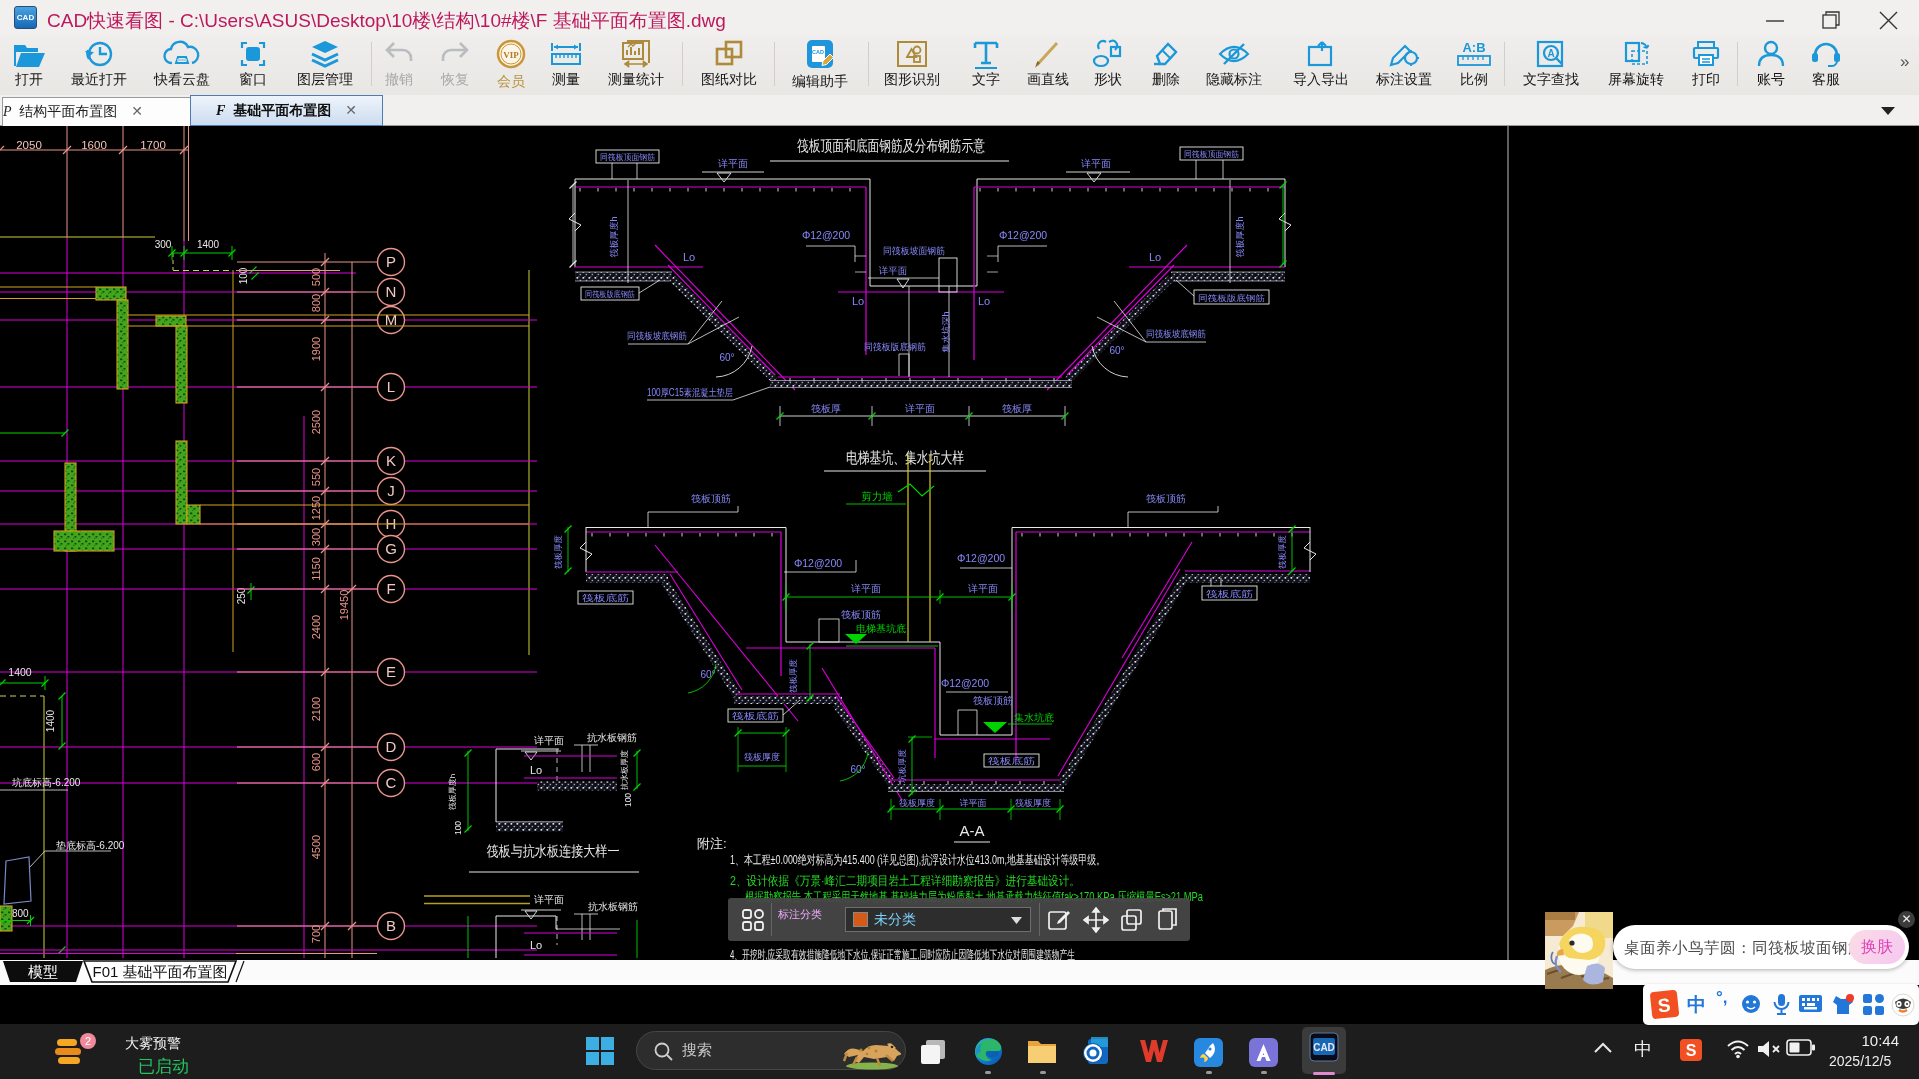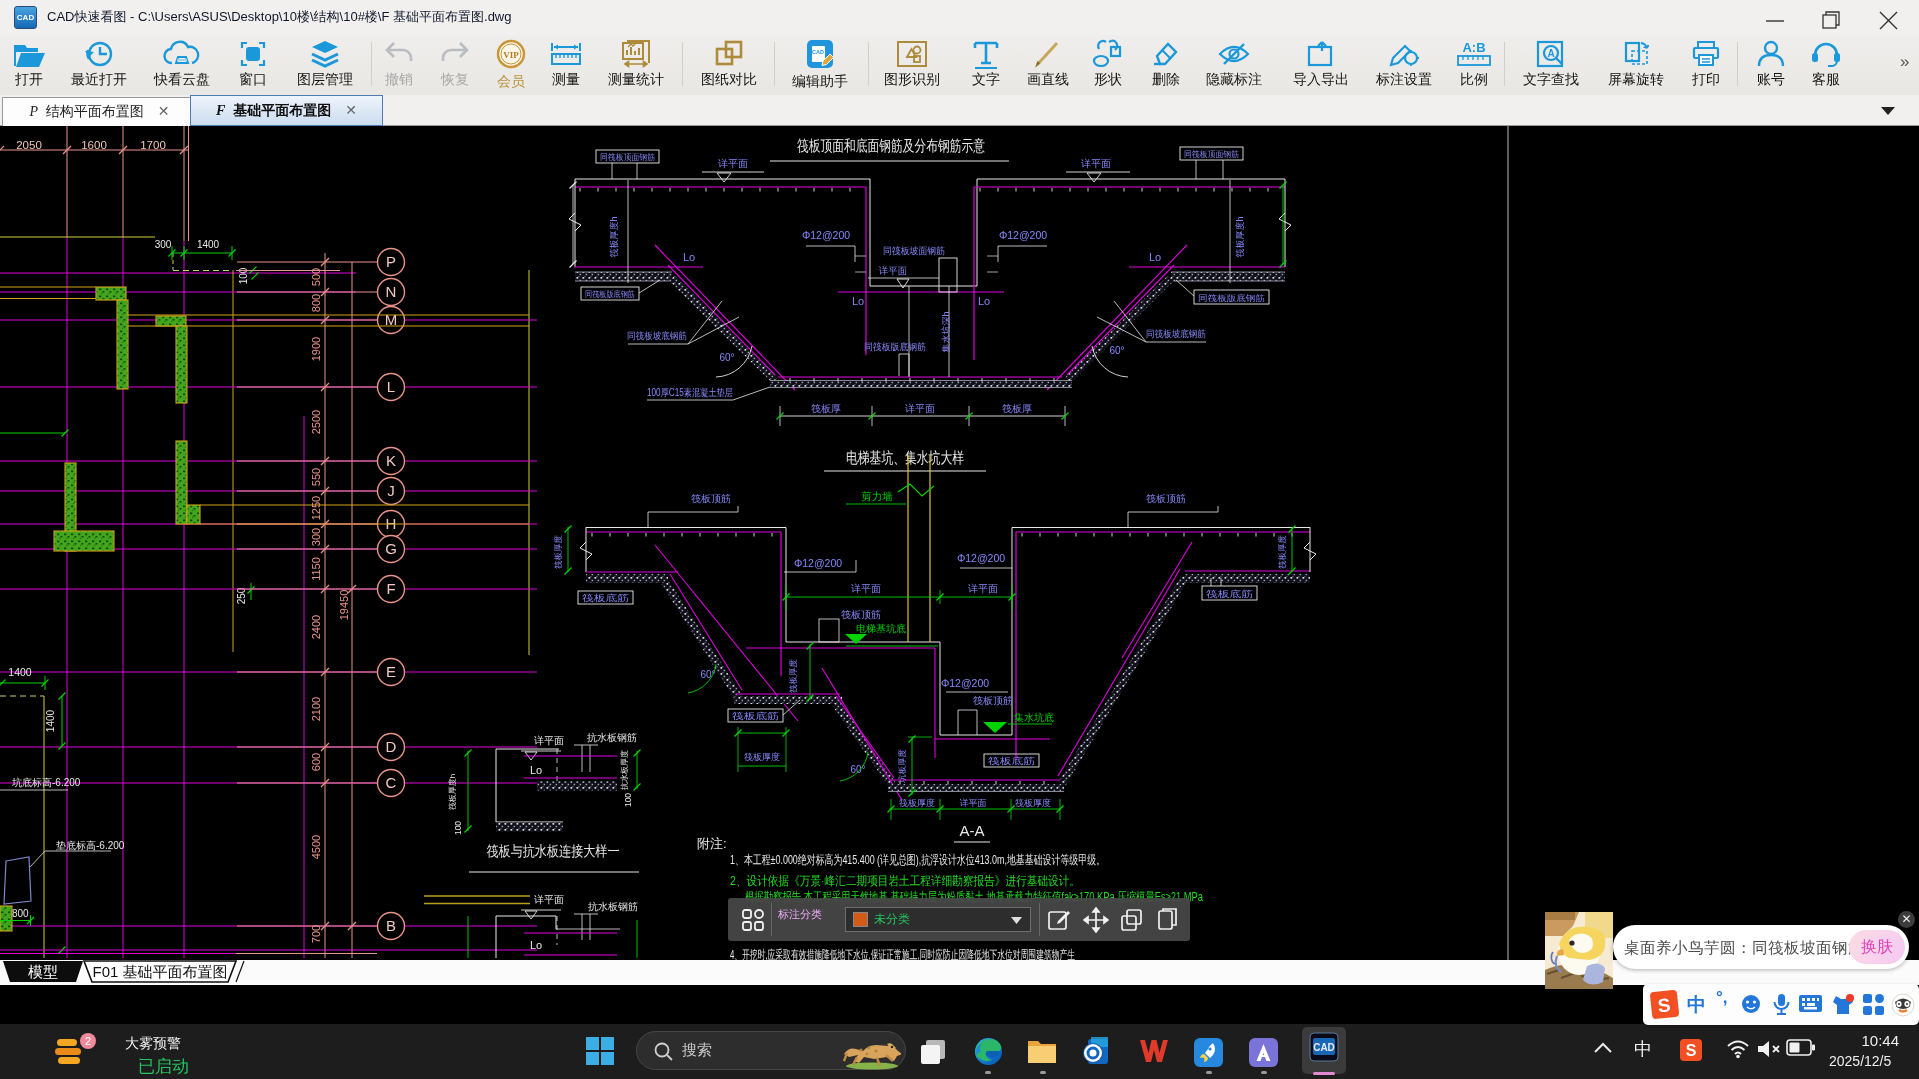--- a/index.html
+++ b/index.html
@@ -1,29 +1,29 @@
 <!DOCTYPE html>
 <html><head><meta charset="utf-8">
 <style>
 *{margin:0;padding:0;box-sizing:border-box}
 html,body{width:1919px;height:1079px;overflow:hidden;background:#000;font-family:"Liberation Sans",sans-serif}
 #app{position:absolute;left:0;top:0;width:1919px;height:1079px}
 #titlebar{position:absolute;left:0;top:0;width:1919px;height:35px;background:#f1f0ee}
-#titletext{position:absolute;left:47px;top:8px;font-size:13px;color:#0f172a}
+#titletext{position:absolute;left:47px;top:8px;font-size:19px;color:#be185d}
 #appico{position:absolute;left:14px;top:6px;width:23px;height:23px;background:linear-gradient(#4aa3e0,#1668b4);border:1px solid #2a4a78;border-radius:3px;color:#fff;font-size:8px;font-weight:bold;text-align:center;line-height:21px}
 .wbtn{position:absolute;top:0;width:46px;height:38px;color:#333}
 #toolbar{position:absolute;left:0;top:35px;width:1919px;height:60px;background:linear-gradient(#efeeec,#e9e7e4)}
 .ti{position:absolute;top:4px;width:96px;margin-left:-48px;text-align:center}
 .ti svg{display:block;margin:0 auto}
 .tl{font-size:14px;color:#141414;margin-top:2px;white-space:nowrap}
 .tl.gray{color:#a8a8a8}
 .tl.gold{color:#b8923c}
 .tdiv{position:absolute;top:7px;width:1px;height:44px;background:#d2cfca}
 #tabrow{position:absolute;left:0;top:95px;width:1919px;height:31px;background:#f1f0ee;border-bottom:1px solid #9a9a9a}
-#tab1{position:absolute;left:2px;top:2px;width:195px;height:40px;background:#fdfdfd;border:1px solid #9a9a9a;border-bottom:none;font-size:14px;color:#222;text-align:center;line-height:27px}
+#tab1{position:absolute;left:2px;top:2px;width:195px;height:40px;background:#fdfdfd;border:1px solid #9a9a9a;border-bottom:none;font-size:14px;color:#222;line-height:27px}
 #tab2{position:absolute;left:190px;top:0px;width:193px;height:31px;background:linear-gradient(#eef4fc,#ccdcef);border:1px solid #4e7cb2;font-size:14px;font-weight:bold;color:#111;text-align:center;line-height:29px}
 .tabx{color:#666;font-weight:normal;margin-left:14px}
 #canvas{position:absolute;left:0;top:126px;width:1919px;height:834px;background:#000}
 #sheetrow{position:absolute;left:0;top:960px;width:1919px;height:25px;background:#fbfbfb}
 #statusbar{position:absolute;left:0;top:985px;width:1919px;height:39px;background:#ebe9e5;border-top:1px solid #c8c5c0}
 #statusbar .sdiv{position:absolute;top:3px;width:1px;height:33px;background:#c5c2bd;box-shadow:1px 0 0 #fbfaf8}
 #xy{position:absolute;left:11px;top:12px;font-family:"Liberation Mono",monospace;font-size:14px;color:#222}
 #scaletxt{position:absolute;left:491px;top:11px;font-size:15px;color:#222}
 #taskbar{position:absolute;left:0;top:1024px;width:1919px;height:55px;background:#1e1d1e}
 .tray{position:absolute;color:#eee}
@@ -861,21 +861,21 @@
           <rect x="2" y="2" width="8" height="8" rx="2"></rect>
           <rect x="14" y="2" width="8" height="8" rx="4"></rect>
           <rect x="2" y="14" width="8" height="8" rx="2"></rect>
           <rect x="14" y="14" width="8" height="8" rx="2"></rect>
         </g>
       </svg>
   <div style="position:absolute;left:43px;top:5px;width:1px;height:33px;background:#666"></div>
   <div style="position:absolute;left:50px;top:9px;font-size:11px;color:#f0abfc">标注分类</div>
   <div id="annodd">
     <div style="position:absolute;left:7px;top:4px;width:15px;height:15px;background:#d35a17;border:1px solid #888"></div>
-    <div style="position:absolute;left:28px;top:3px;font-size:12px;color:#22c55e">未分类</div>
+    <div style="position:absolute;left:28px;top:3px;font-size:14px;color:#7dd3fc">未分类</div>
     <svg style="position:absolute;right:8px;top:9px" width="11" height="8">
           <path d="M0 0 h11 l-5.5 7z" fill="#ddd"></path>
         </svg>
   </div>
   <div style="position:absolute;left:311px;top:5px;width:1px;height:33px;background:#666"></div>
   <svg style="position:absolute;left:318px;top:9px" width="26" height="26" viewBox="0 0 26 26">
         <rect x="3" y="5" width="17" height="17" rx="2" fill="none" stroke="#f0f0f0" stroke-width="1.7"></rect>
         <path d="M12 14 L22 4 l2 2 -10 10 -3 1z" fill="#f0f0f0"></path>
       </svg>
   <svg style="position:absolute;left:355px;top:9px" width="26" height="26" viewBox="0 0 26 26">

